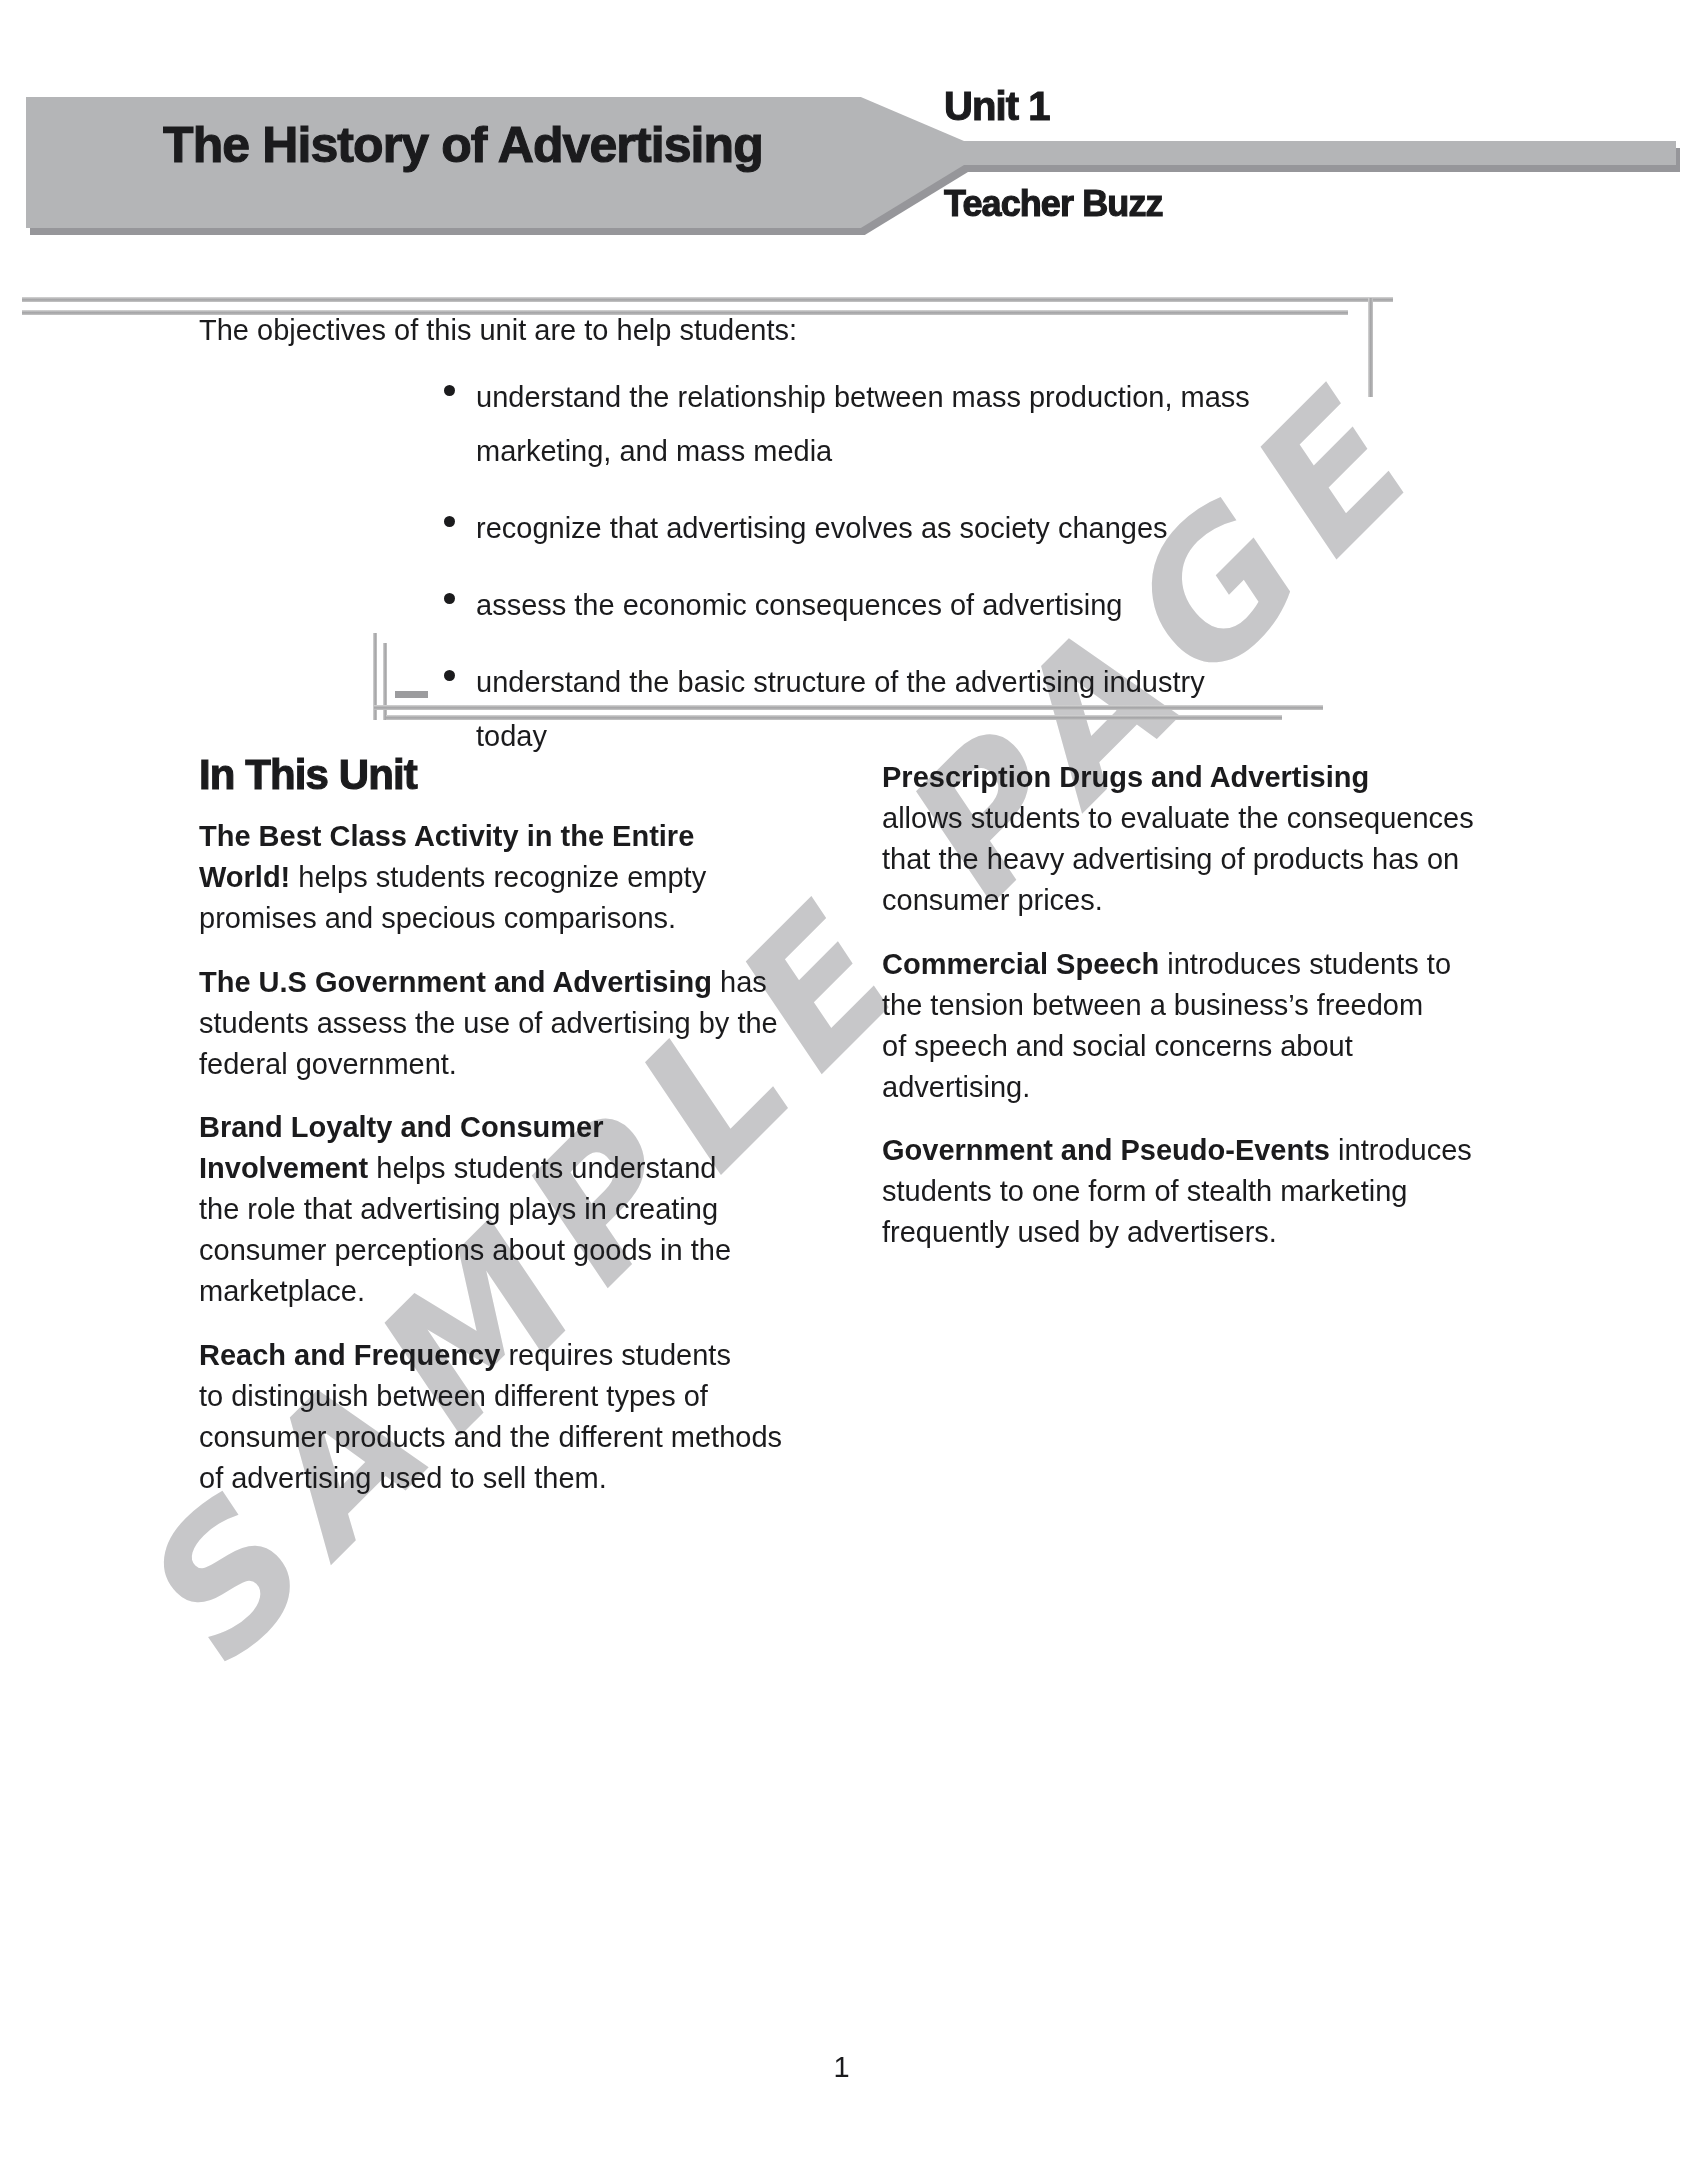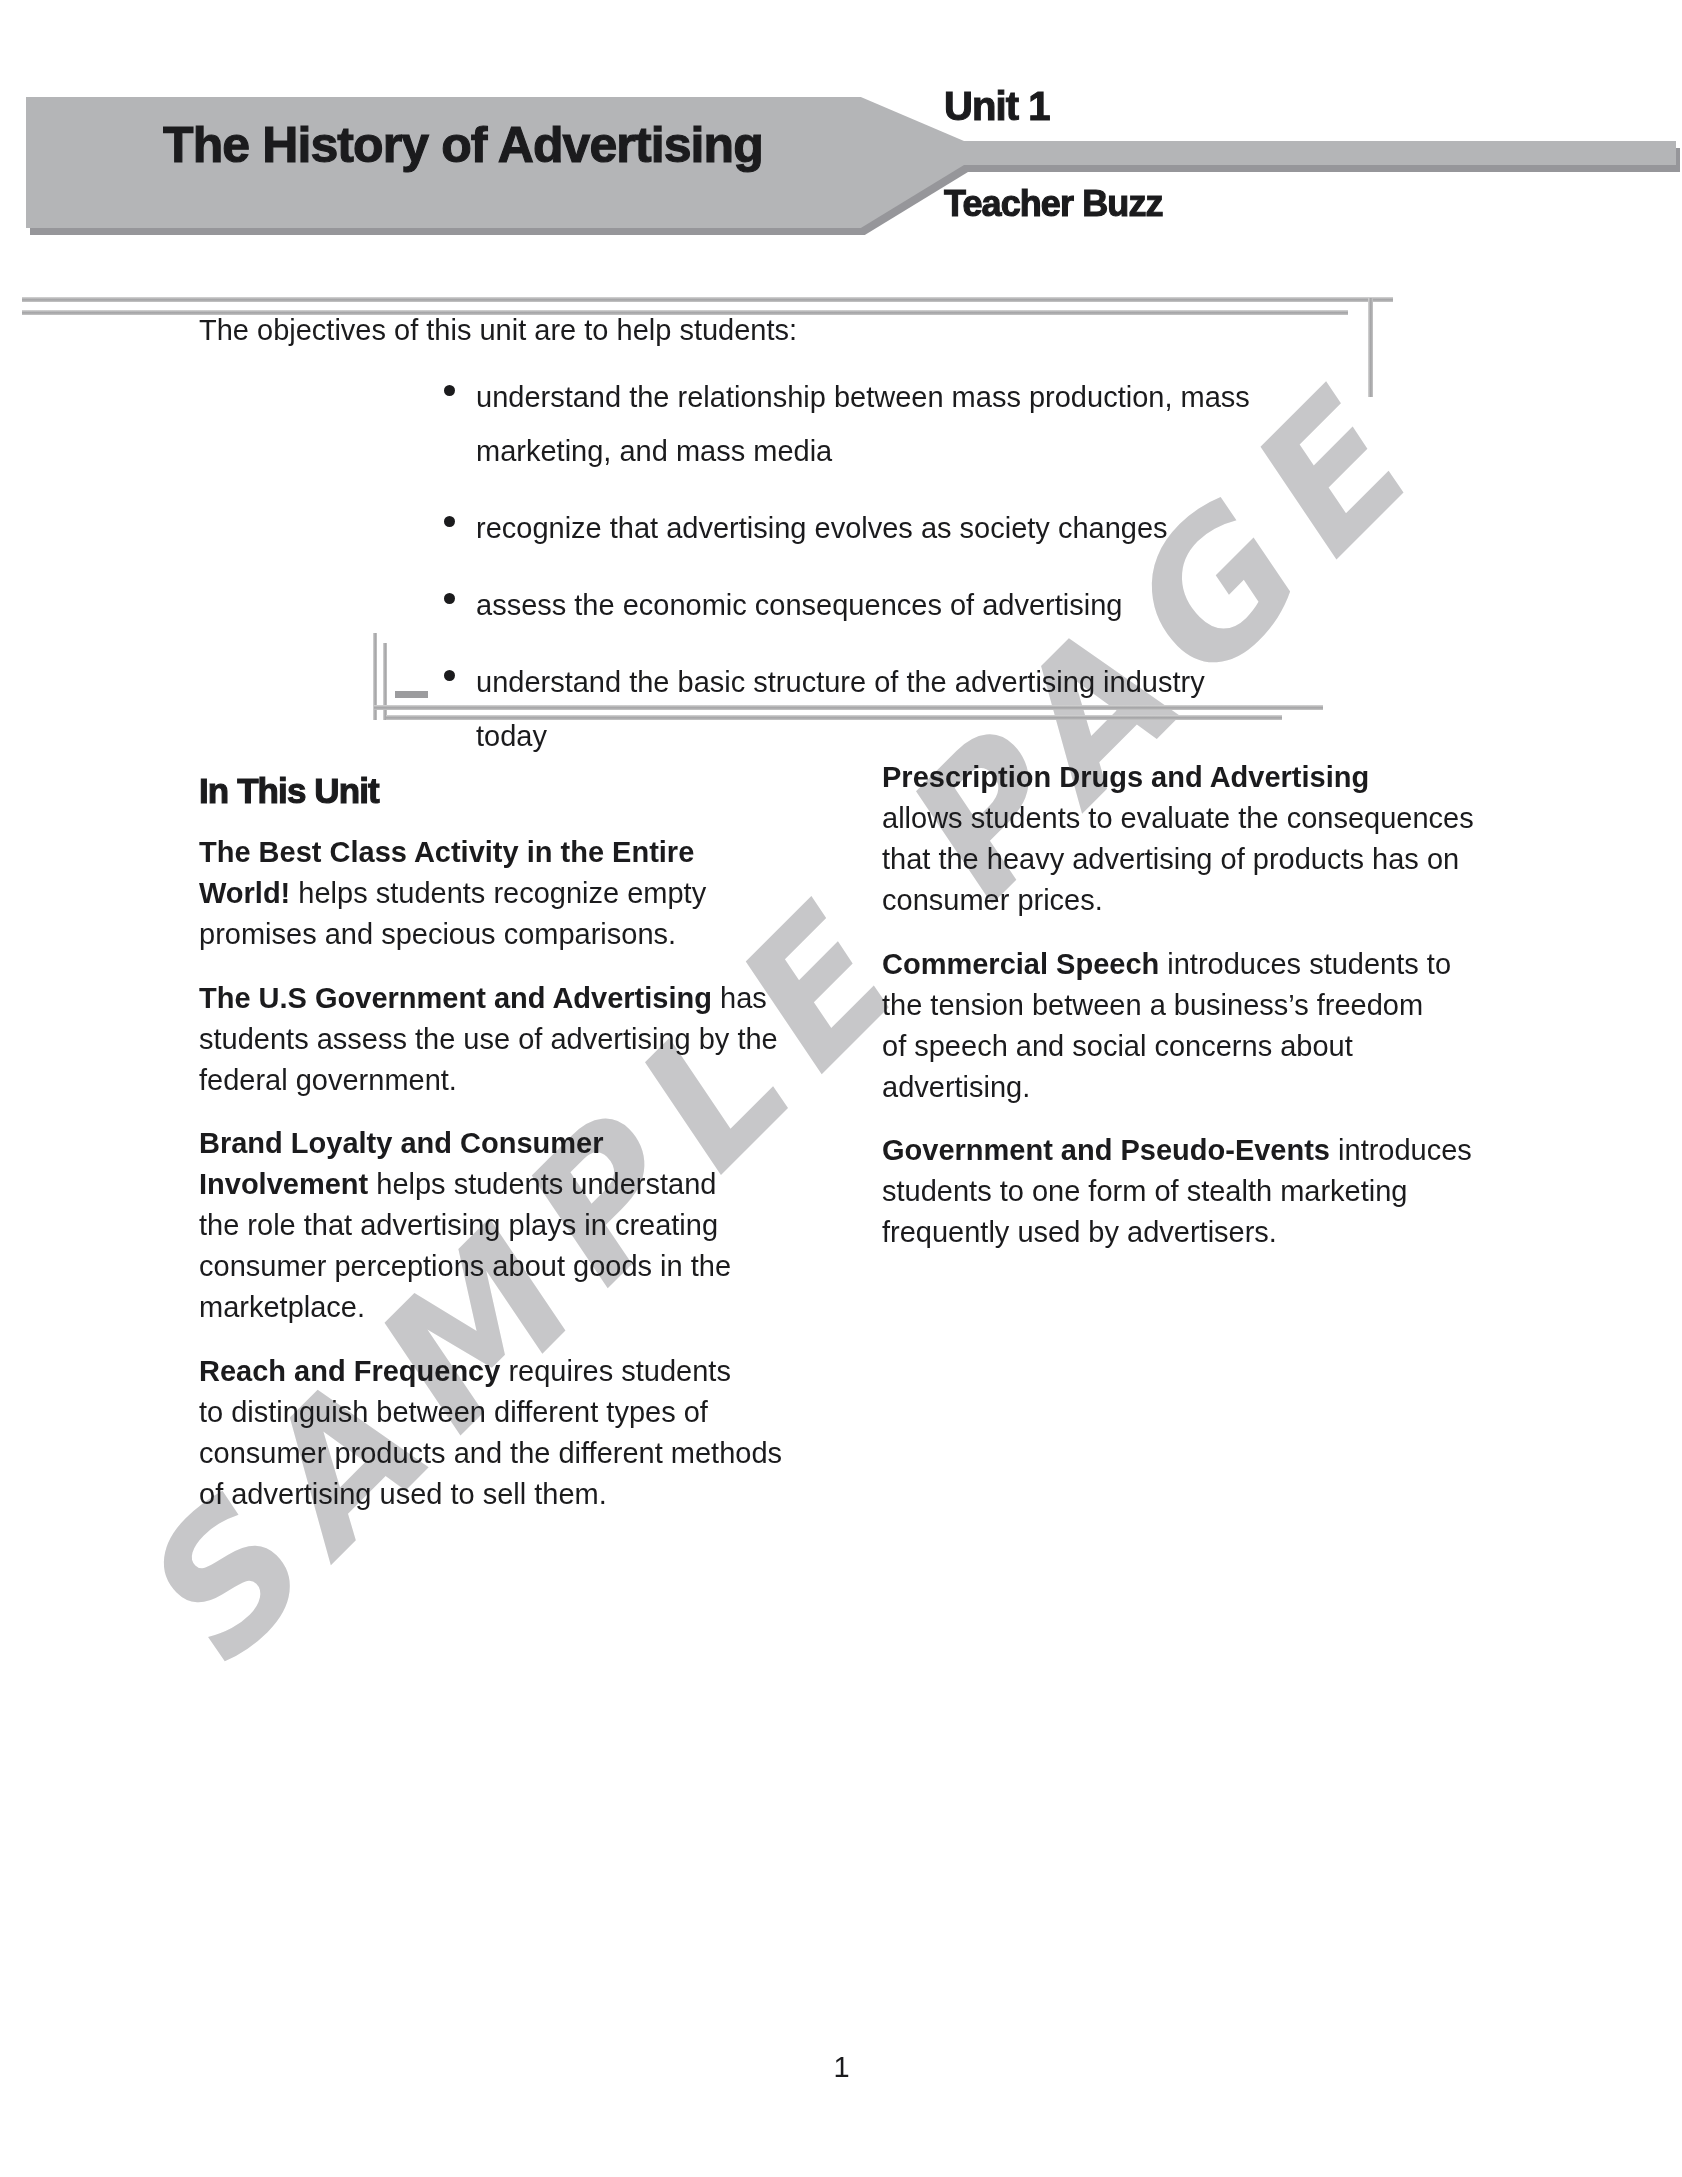--- a/index.html
+++ b/index.html
@@ -124,22 +124,22 @@
   
   .column{
     position:absolute;top:757px;
     width:692px;
     font-size:29px;line-height:41px;
     z-index:2;
   }
   .column-left{left:199px;}
   .column-right{left:882px;}
   .unit-heading{
-    margin:16px 0 24px 0;
-    font-size:35px;line-height:35px;
+    margin:0 0 24px 0;
+    font-size:42px;line-height:35px;
   }
   .column p{
     margin:0 0 22.5px 0;
     white-space:pre-line;
   }
   .column p b{font-weight:700;}
 
   
   .page-number{
     position:absolute;left:0;top:2051px;

